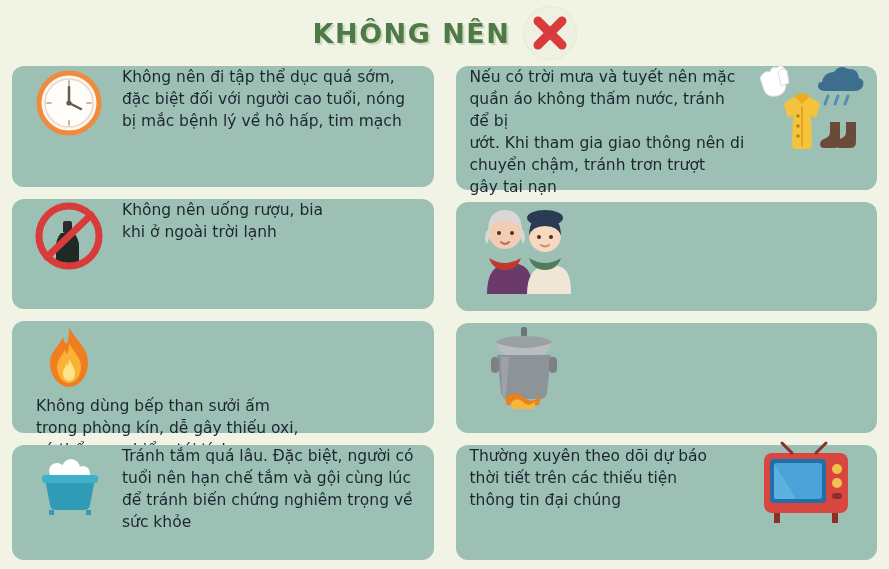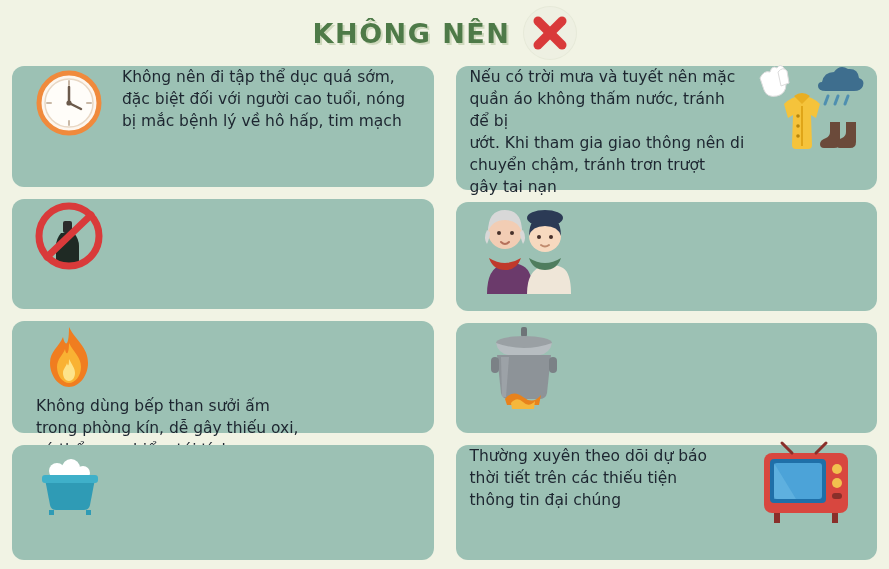--- a/index.html
+++ b/index.html
@@ -146,20 +146,22 @@
         <div class="icon-box">
           <svg width="74" height="74" viewBox="0 0 74 74">
             <g>
               <rect x="31" y="22" width="9" height="12" rx="2" fill="#2b2b2b"></rect>
               <path d="M29 34 h13 q5 6 5 13 v14 q0 4 -4 4 h-15 q-4 0 -4 -4 v-14 q0 -7 5 -13 z" fill="#1f2a24"></path>
             </g>
             <circle cx="37" cy="37" r="30" fill="none" stroke="#d93a3a" stroke-width="7"></circle>
             <line x1="15" y1="58" x2="59" y2="16" stroke="#d93a3a" stroke-width="7" stroke-linecap="round"></line>
           </svg>
         </div>
+        <div class="card-text">Không nên uống rượu, bia
+khi ở ngoài trời lạnh</div>
       </div>
 
       <div class="card c-h3">
         <div class="icon-box">
           <svg width="74" height="74" viewBox="0 0 74 74">
             <path d="M37 6 C44 20 56 26 56 42 C56 55 47 66 37 66 C27 66 18 55 18 42 C18 30 27 26 31 16 C33 26 37 26 37 6 Z" fill="#f07d20"></path>
             <path d="M37 22 C42 32 49 36 49 46 C49 55 43 62 37 62 C31 62 25 55 25 46 C25 38 31 34 33 28 C34 35 37 34 37 22 Z" fill="#f9b233"></path>
             <path d="M37 38 C40 44 43 47 43 52 C43 57 40 60 37 60 C34 60 31 57 31 52 C31 48 34 46 35 42 C36 46 37 45 37 38 Z" fill="#fde38a"></path>
           </svg>
         </div>
@@ -177,20 +179,24 @@
               <circle cx="54" cy="28" r="7"></circle>
               <circle cx="36" cy="31" r="8"></circle>
               <circle cx="48" cy="32" r="7"></circle>
             </g>
             <path d="M16 34 h50 l-5 26 q-1 5 -6 5 h-28 q-5 0 -6 -5 z" fill="#2f9bb5"></path>
             <rect x="13" y="30" width="56" height="8" rx="3" fill="#3fb0c9"></rect>
             <rect x="20" y="65" width="5" height="5" fill="#2f9bb5"></rect>
             <rect x="57" y="65" width="5" height="5" fill="#2f9bb5"></rect>
           </svg>
         </div>
+        <div class="card-text">Tránh tắm quá lâu. Đặc biệt, người có
+tuổi nên hạn chế tắm và gội cùng lúc
+để tránh biến chứng nghiêm trọng về
+sức khỏe</div>
       </div>
 
     </div>
 
     <div class="col right">
 
       <div class="card c-h1">
         <div class="card-text">Nếu có trời mưa và tuyết nên mặc
 quần áo không thấm nước, tránh để bị
 ướt. Khi tham gia giao thông nên di

